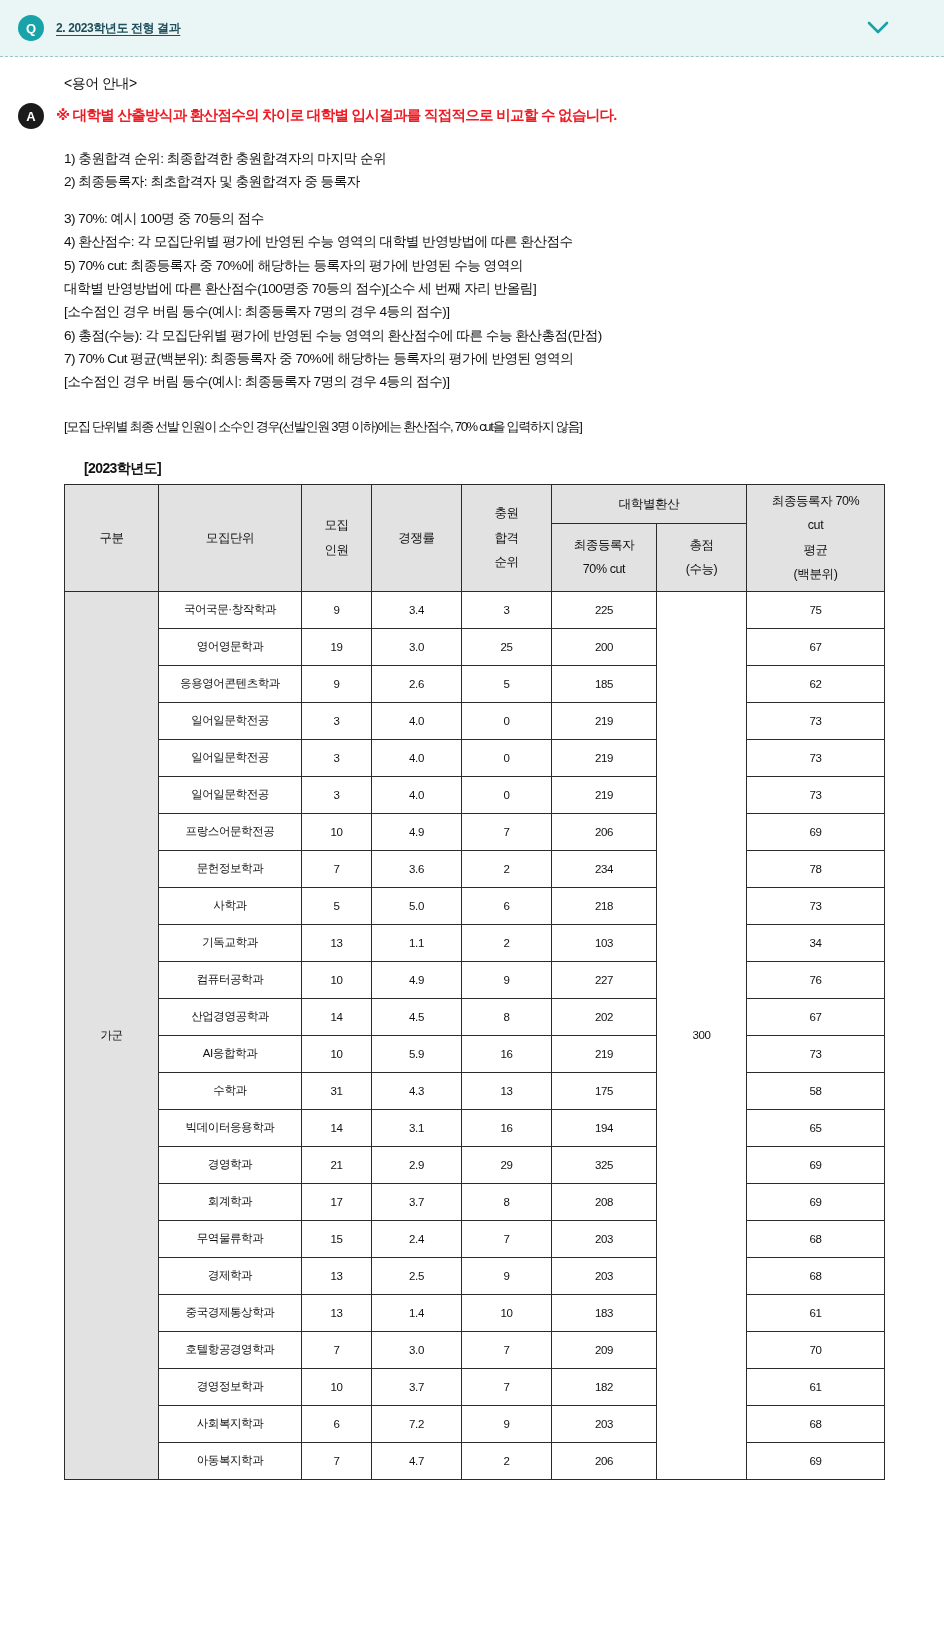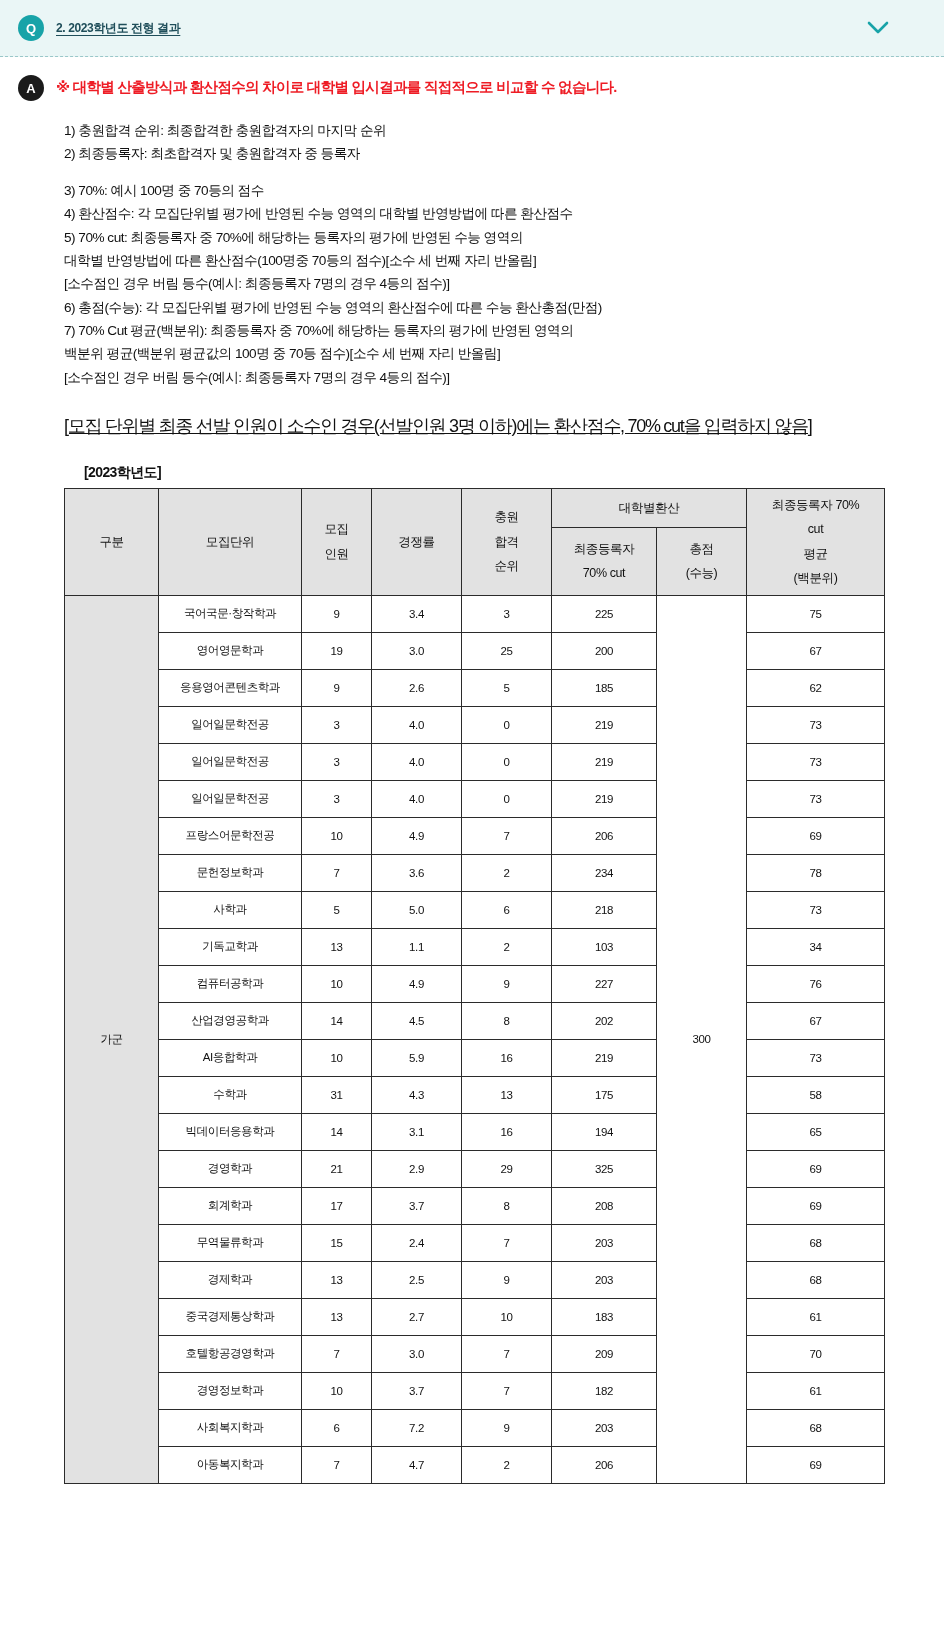--- a/index.html
+++ b/index.html
@@ -97,22 +97,21 @@
     font-size: 13.6px;
     line-height: 1.72;
     letter-spacing: -0.5px;
     color: #111;
   }
   .notes .ln { white-space: nowrap; }
   .notes .gap { height: 13px; }
   .notes .bigpad { height: 22px; }
   .note-tight {
     letter-spacing: -1.3px;
-    font-size: 18px;
-    text-decoration: underline;
+    font-size: 13px;
   }
 
   
   .table-caption {
     margin: 22px 0 6px 46px;
     font-size: 14px;
     font-weight: bold;
     letter-spacing: -0.6px;
     color: #111;
     padding-left: 20px;
@@ -183,38 +182,38 @@
   <span class="q-title">2. 2023학년도 전형 결과</span>
   <span class="chevron">
     <svg width="22" height="14" viewBox="0 0 22 14" aria-hidden="true">
       <path d="M2 2 L11 11 L20 2" fill="none" stroke="#18a3a8" stroke-width="2.6" stroke-linecap="round" stroke-linejoin="round"></path>
     </svg>
   </span>
 </div>
 
 <div class="qa-body">
 
+  <div class="terms-title">&lt;용어 안내&gt;</div>
 
   <div class="warn-row">
     <span class="badge badge-a">A</span>
     <span class="warn-text">※ 대학별 산출방식과 환산점수의 차이로 대학별 입시결과를 직접적으로 비교할 수 없습니다.</span>
   </div>
 
   <div class="notes">
     <div class="ln">1) 충원합격 순위: 최종합격한 충원합격자의 마지막 순위</div>
     <div class="ln">2) 최종등록자: 최초합격자 및 충원합격자 중 등록자</div>
     <div class="gap"></div>
     <div class="ln">3) 70%: 예시 100명 중 70등의 점수</div>
     <div class="ln">4) 환산점수: 각 모집단위별 평가에 반영된 수능 영역의 대학별 반영방법에 따른 환산점수</div>
     <div class="ln">5) 70% cut: 최종등록자 중 70%에 해당하는 등록자의 평가에 반영된 수능 영역의</div>
     <div class="ln">대학별 반영방법에 따른 환산점수(100명중 70등의 점수)[소수 세 번째 자리 반올림]</div>
     <div class="ln">[소수점인 경우 버림 등수(예시: 최종등록자 7명의 경우 4등의 점수)]</div>
     <div class="ln">6)  총점(수능): 각 모집단위별 평가에 반영된 수능 영역의 환산점수에 따른 수능 환산총점(만점)</div>
     <div class="ln">7) 70% Cut 평균(백분위): 최종등록자 중 70%에 해당하는 등록자의 평가에 반영된 영역의</div>
-    <div class="ln">백분위 평균(백분위 평균값의 100명 중 70등 점수)[소수 세 번째 자리 반올림]</div>
     <div class="ln">[소수점인 경우 버림 등수(예시: 최종등록자 7명의 경우 4등의 점수)]</div>
     <div class="bigpad"></div>
     <div class="ln note-tight">[모집 단위별 최종 선발 인원이 소수인 경우(선발인원 3명 이하)에는 환산점수, 70% cut을 입력하지 않음]</div>
   </div>
 
   <div class="table-caption">[2023학년도]</div>
 
   <div class="tbl-wrap">
     <table class="results">
       <colgroup>
@@ -411,21 +410,21 @@
             <td class="unit">경제학과</td>
             <td>13</td>
             <td>2.5</td>
             <td>9</td>
             <td>203</td>
             <td>68</td>
           </tr>
           <tr>
             <td class="unit">중국경제통상학과</td>
             <td>13</td>
-            <td>2.7</td>
+            <td>1.4</td>
             <td>10</td>
             <td>183</td>
             <td>61</td>
           </tr>
           <tr>
             <td class="unit">호텔항공경영학과</td>
             <td>7</td>
             <td>3.0</td>
             <td>7</td>
             <td>209</td>

